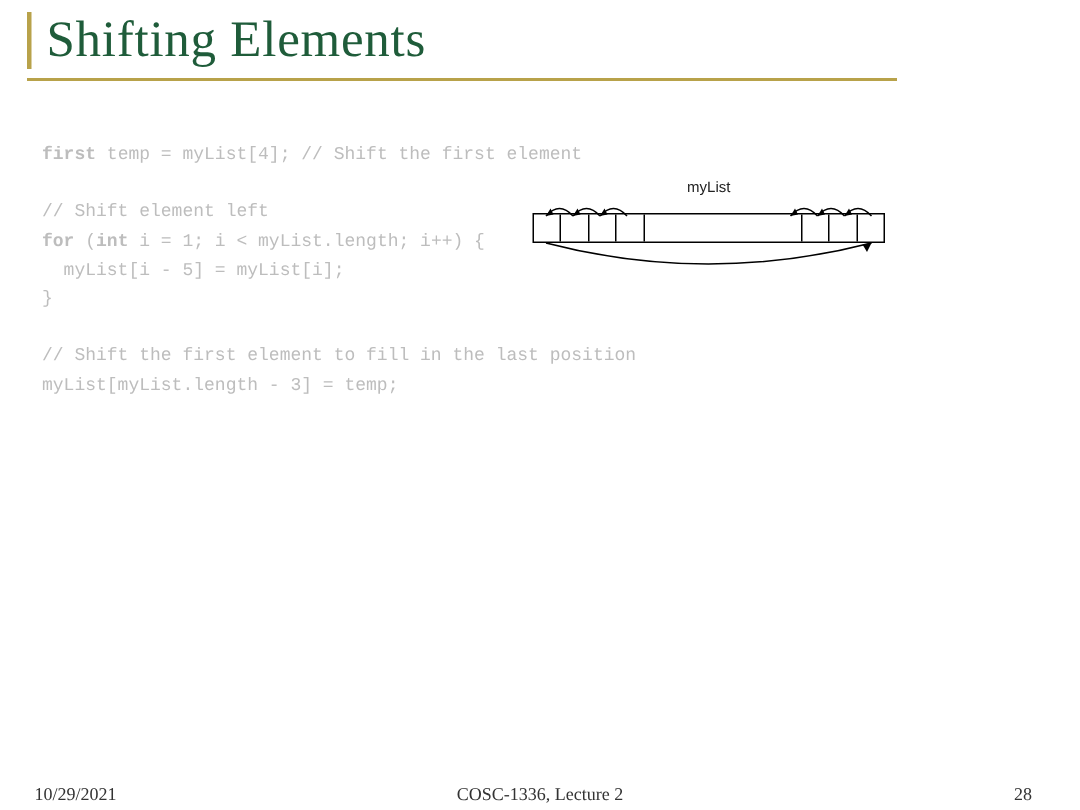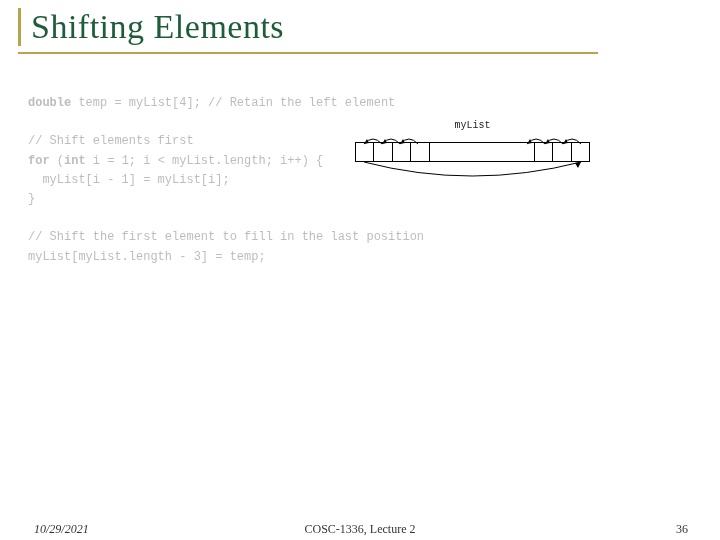--- a/index.html
+++ b/index.html
@@ -50,21 +50,21 @@
     top: 26px;
     right: 8px;
     width: 235px;
     height: 70px;
   }
   .diagram-label {
     position: absolute;
     top: 0;
     left: 50%;
     transform: translateX(-50%);
-    font-family: Liberation Mono, monospace;
+    font-family: Liberation Sans, sans-serif;
     font-size: 10px;
     color: #222;
   }
   .array-box {
     position: absolute;
     top: 22px;
     left: 0;
     width: 235px;
     height: 20px;
     border: 1.2px solid #000;
@@ -78,41 +78,41 @@
   .wrap-arc { position: absolute; top: 40px; left: 0; width: 235px; height: 30px; }
   .footer {
     position: absolute;
     bottom: 18px;
     left: 0;
     width: 720px;
     font-size: 12px;
     font-family: "Times New Roman", serif;
     color: #333;
   }
-  .footer .date { position: absolute; left: 34px; font-style: italic; }
+  .footer .date { position: absolute; left: 23px; }
   .footer .course { position: absolute; left: 50%; transform: translateX(-50%); }
   .footer .page { position: absolute; right: 32px; }
 </style>
 </head>
 <body>
 
 <div class="slide">
 
   <div class="title-wrap">
     <h1 class="title">Shifting Elements</h1>
   </div>
   <div class="rule"></div>
 
   <div class="content">
 
-    <div class="code"><span class="kw">double</span><span> temp = myList[4]; </span><span>// Retain the left element</span>
+    <div class="code"><span class="kw">first</span><span> temp = myList[4]; </span><span>// Shift the first element</span>
 <span></span>
-<span>// Shift elements first</span>
+<span>// Shift element left</span>
 <span class="kw">for</span><span> (</span><span class="kw">int</span><span> i = 1; i &lt; myList.length; i++) {</span>
-<span>  myList[i - 1] = myList[i];</span>
+<span>  myList[i - 5] = myList[i];</span>
 <span>}</span>
 <span></span>
 <span>// Shift the first element to fill in the last position</span>
 <span>myList[myList.length - 3] = temp;</span></div>
 
     <div class="diagram">
       <div class="diagram-label">myList</div>
       <div class="array-box">
         <div class="cell"></div>
         <div class="cell"></div>
@@ -150,16 +150,16 @@
         <path d="M 9 2 Q 117 30 226 2" fill="none" stroke="#000" stroke-width="1"></path>
         <polygon points="226,2 220,3 223,8" fill="#000"></polygon>
       </svg>
     </div>
 
   </div>
 
   <div class="footer">
     <span class="date">10/29/2021</span>
     <span class="course">COSC-1336, Lecture 2</span>
-    <span class="page">36</span>
+    <span class="page">28</span>
   </div>
 
 </div>
 
 </body></html>

